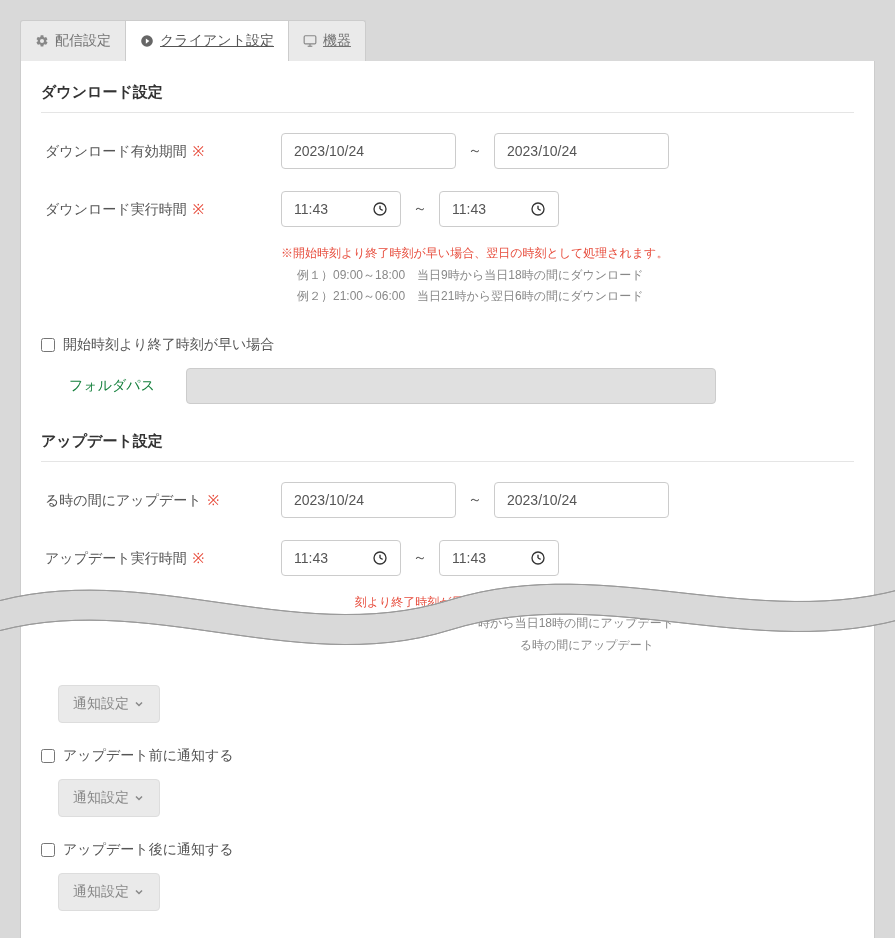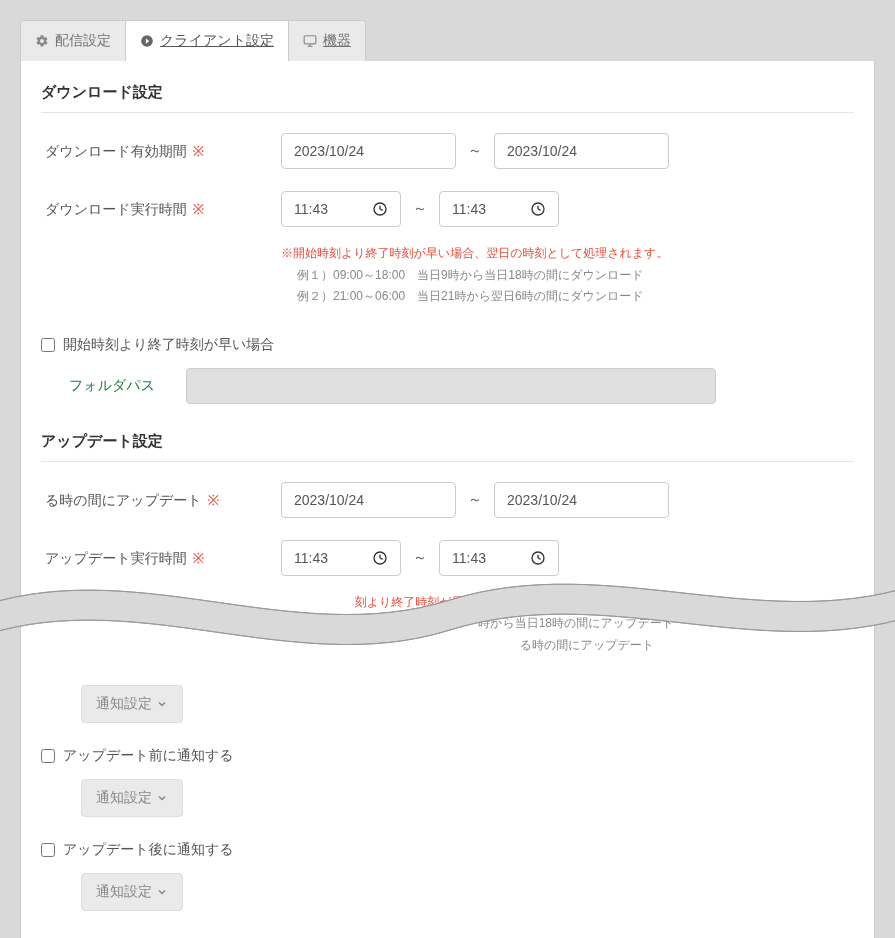--- a/index.html
+++ b/index.html
@@ -94,21 +94,21 @@
 }
 .notify-btn {
   background: #eaeaea;
   border: 1px solid #ddd;
   border-radius: 4px;
   padding: 9px 14px;
   color: #888;
   display: inline-flex;
   align-items: center;
   gap: 4px;
-  margin-left: 40px;
+  margin-left: 17px;
   margin-bottom: 24px;
   cursor: pointer;
   font-size: 14px;
 }
 .wave {
   position: absolute;
   left: -30px;
   right: -30px;
   pointer-events: none;
   z-index: 10;

